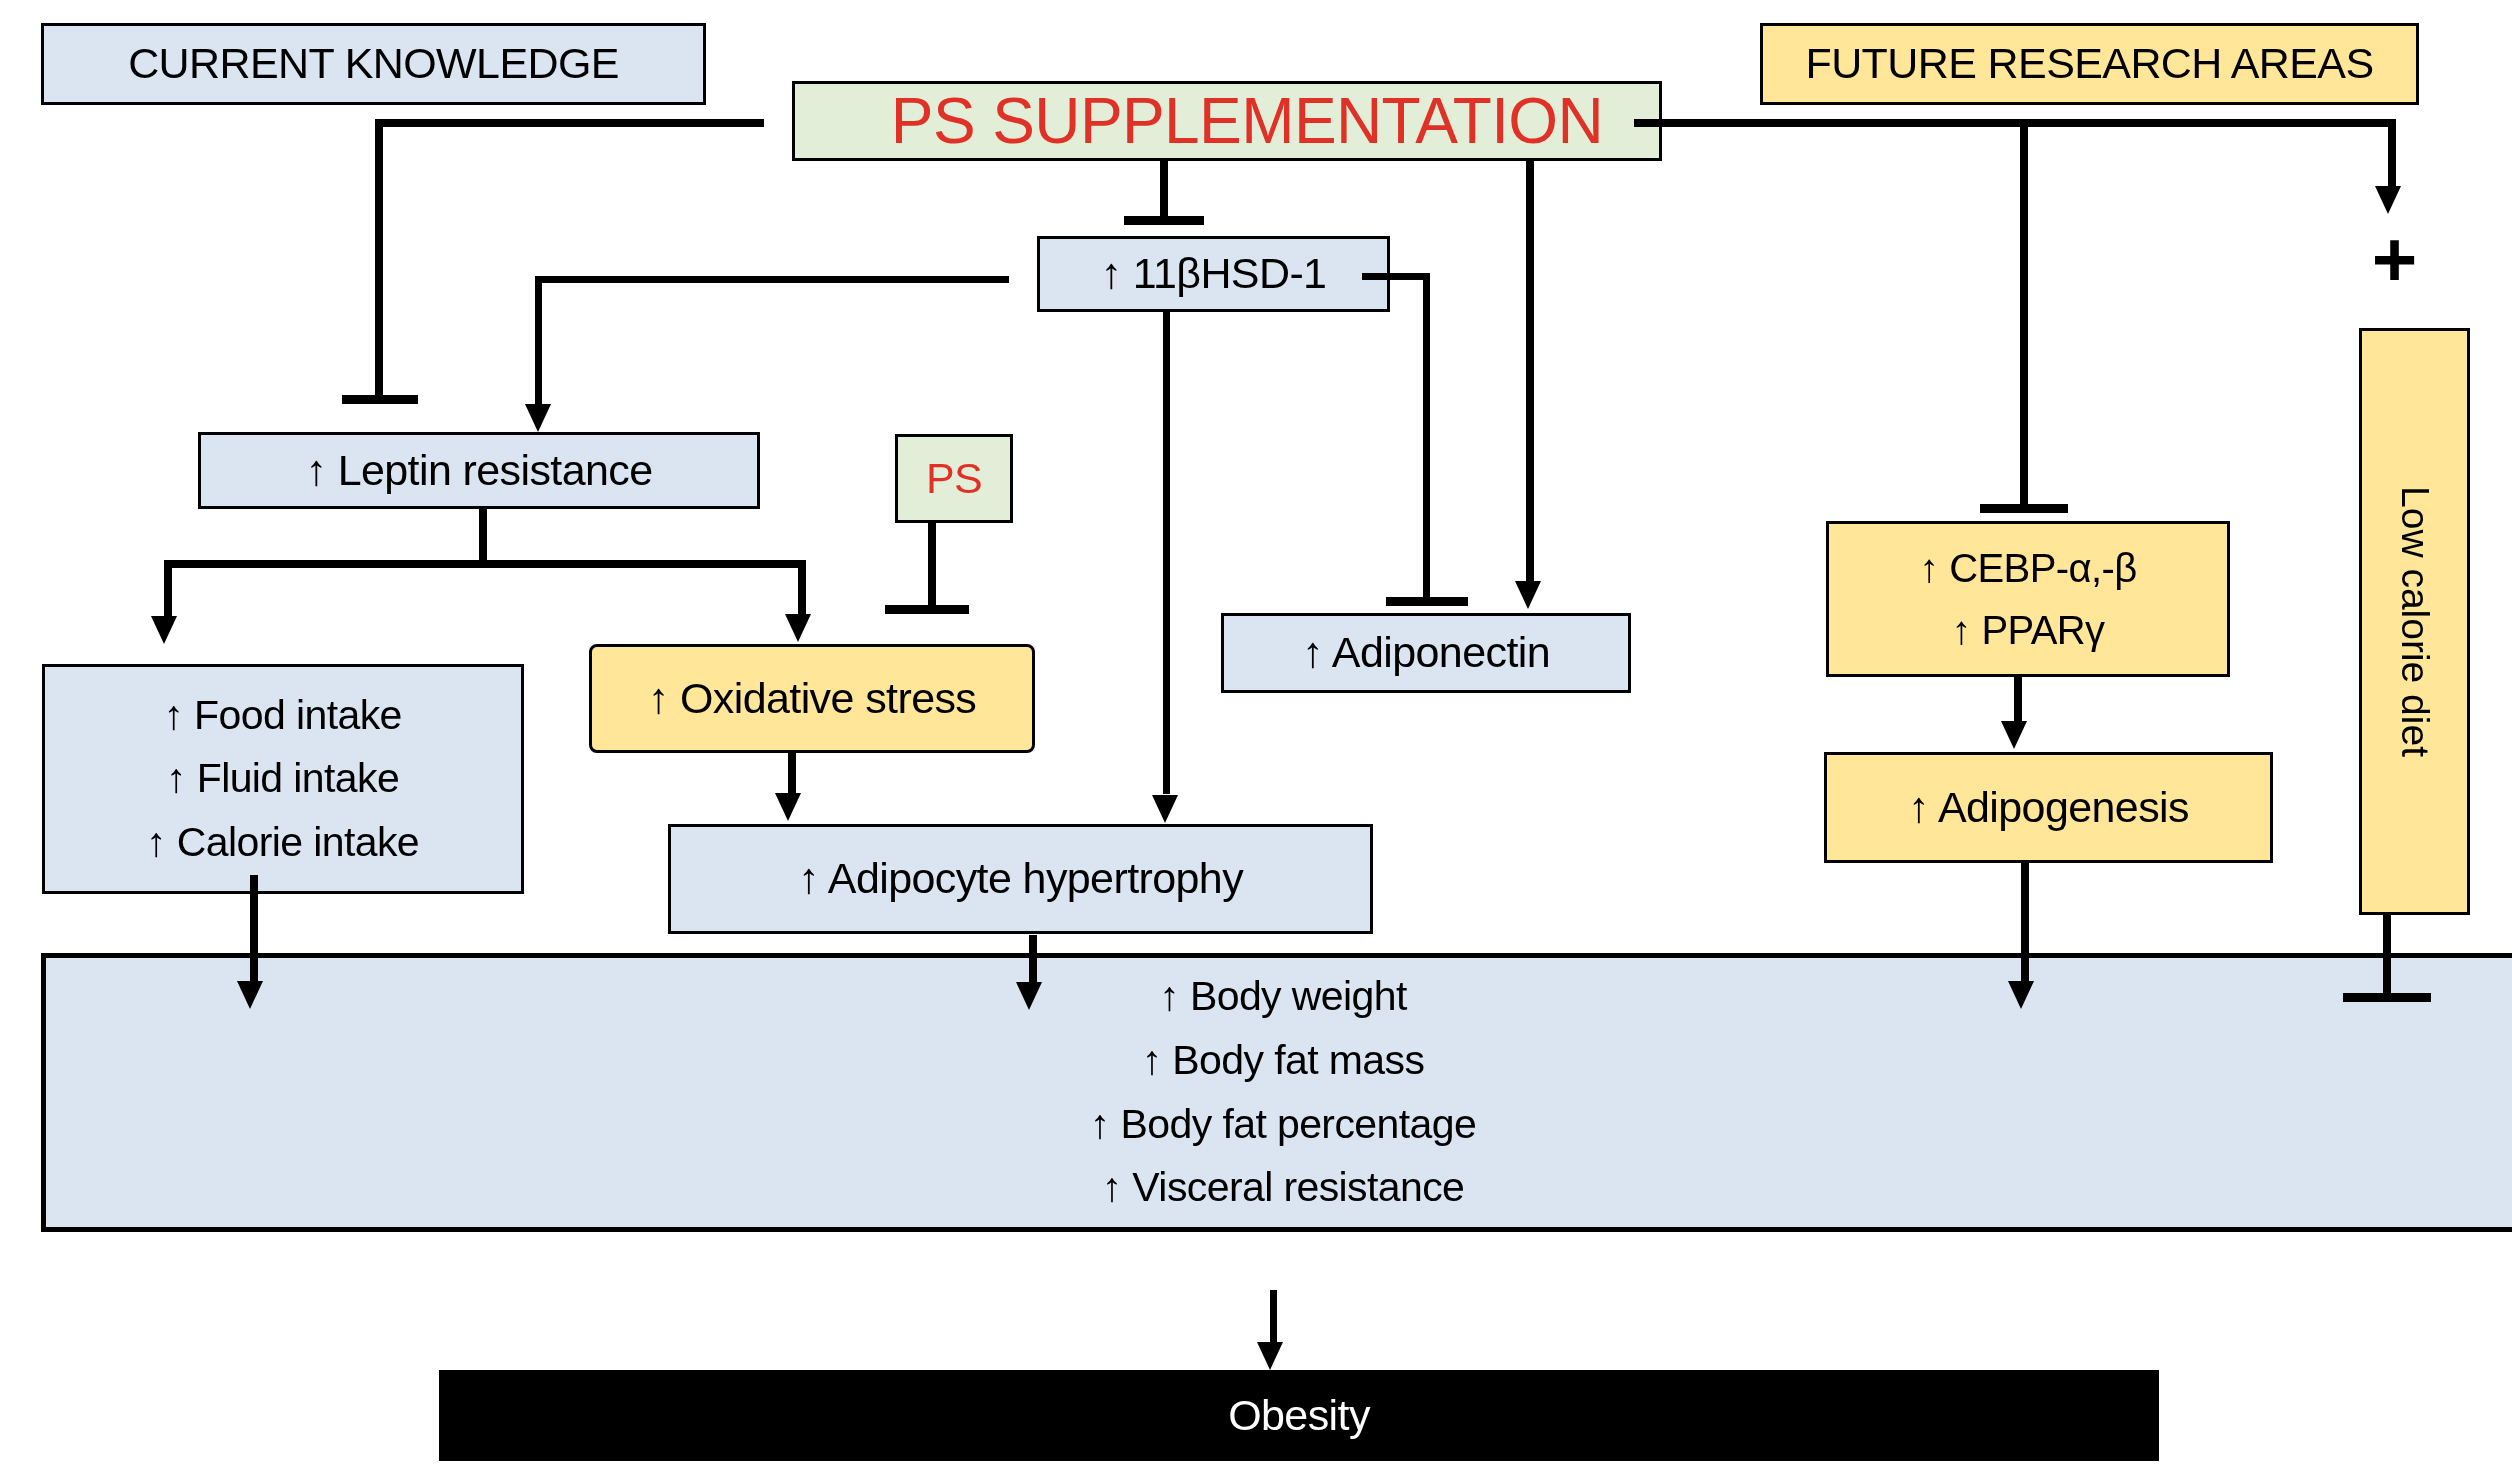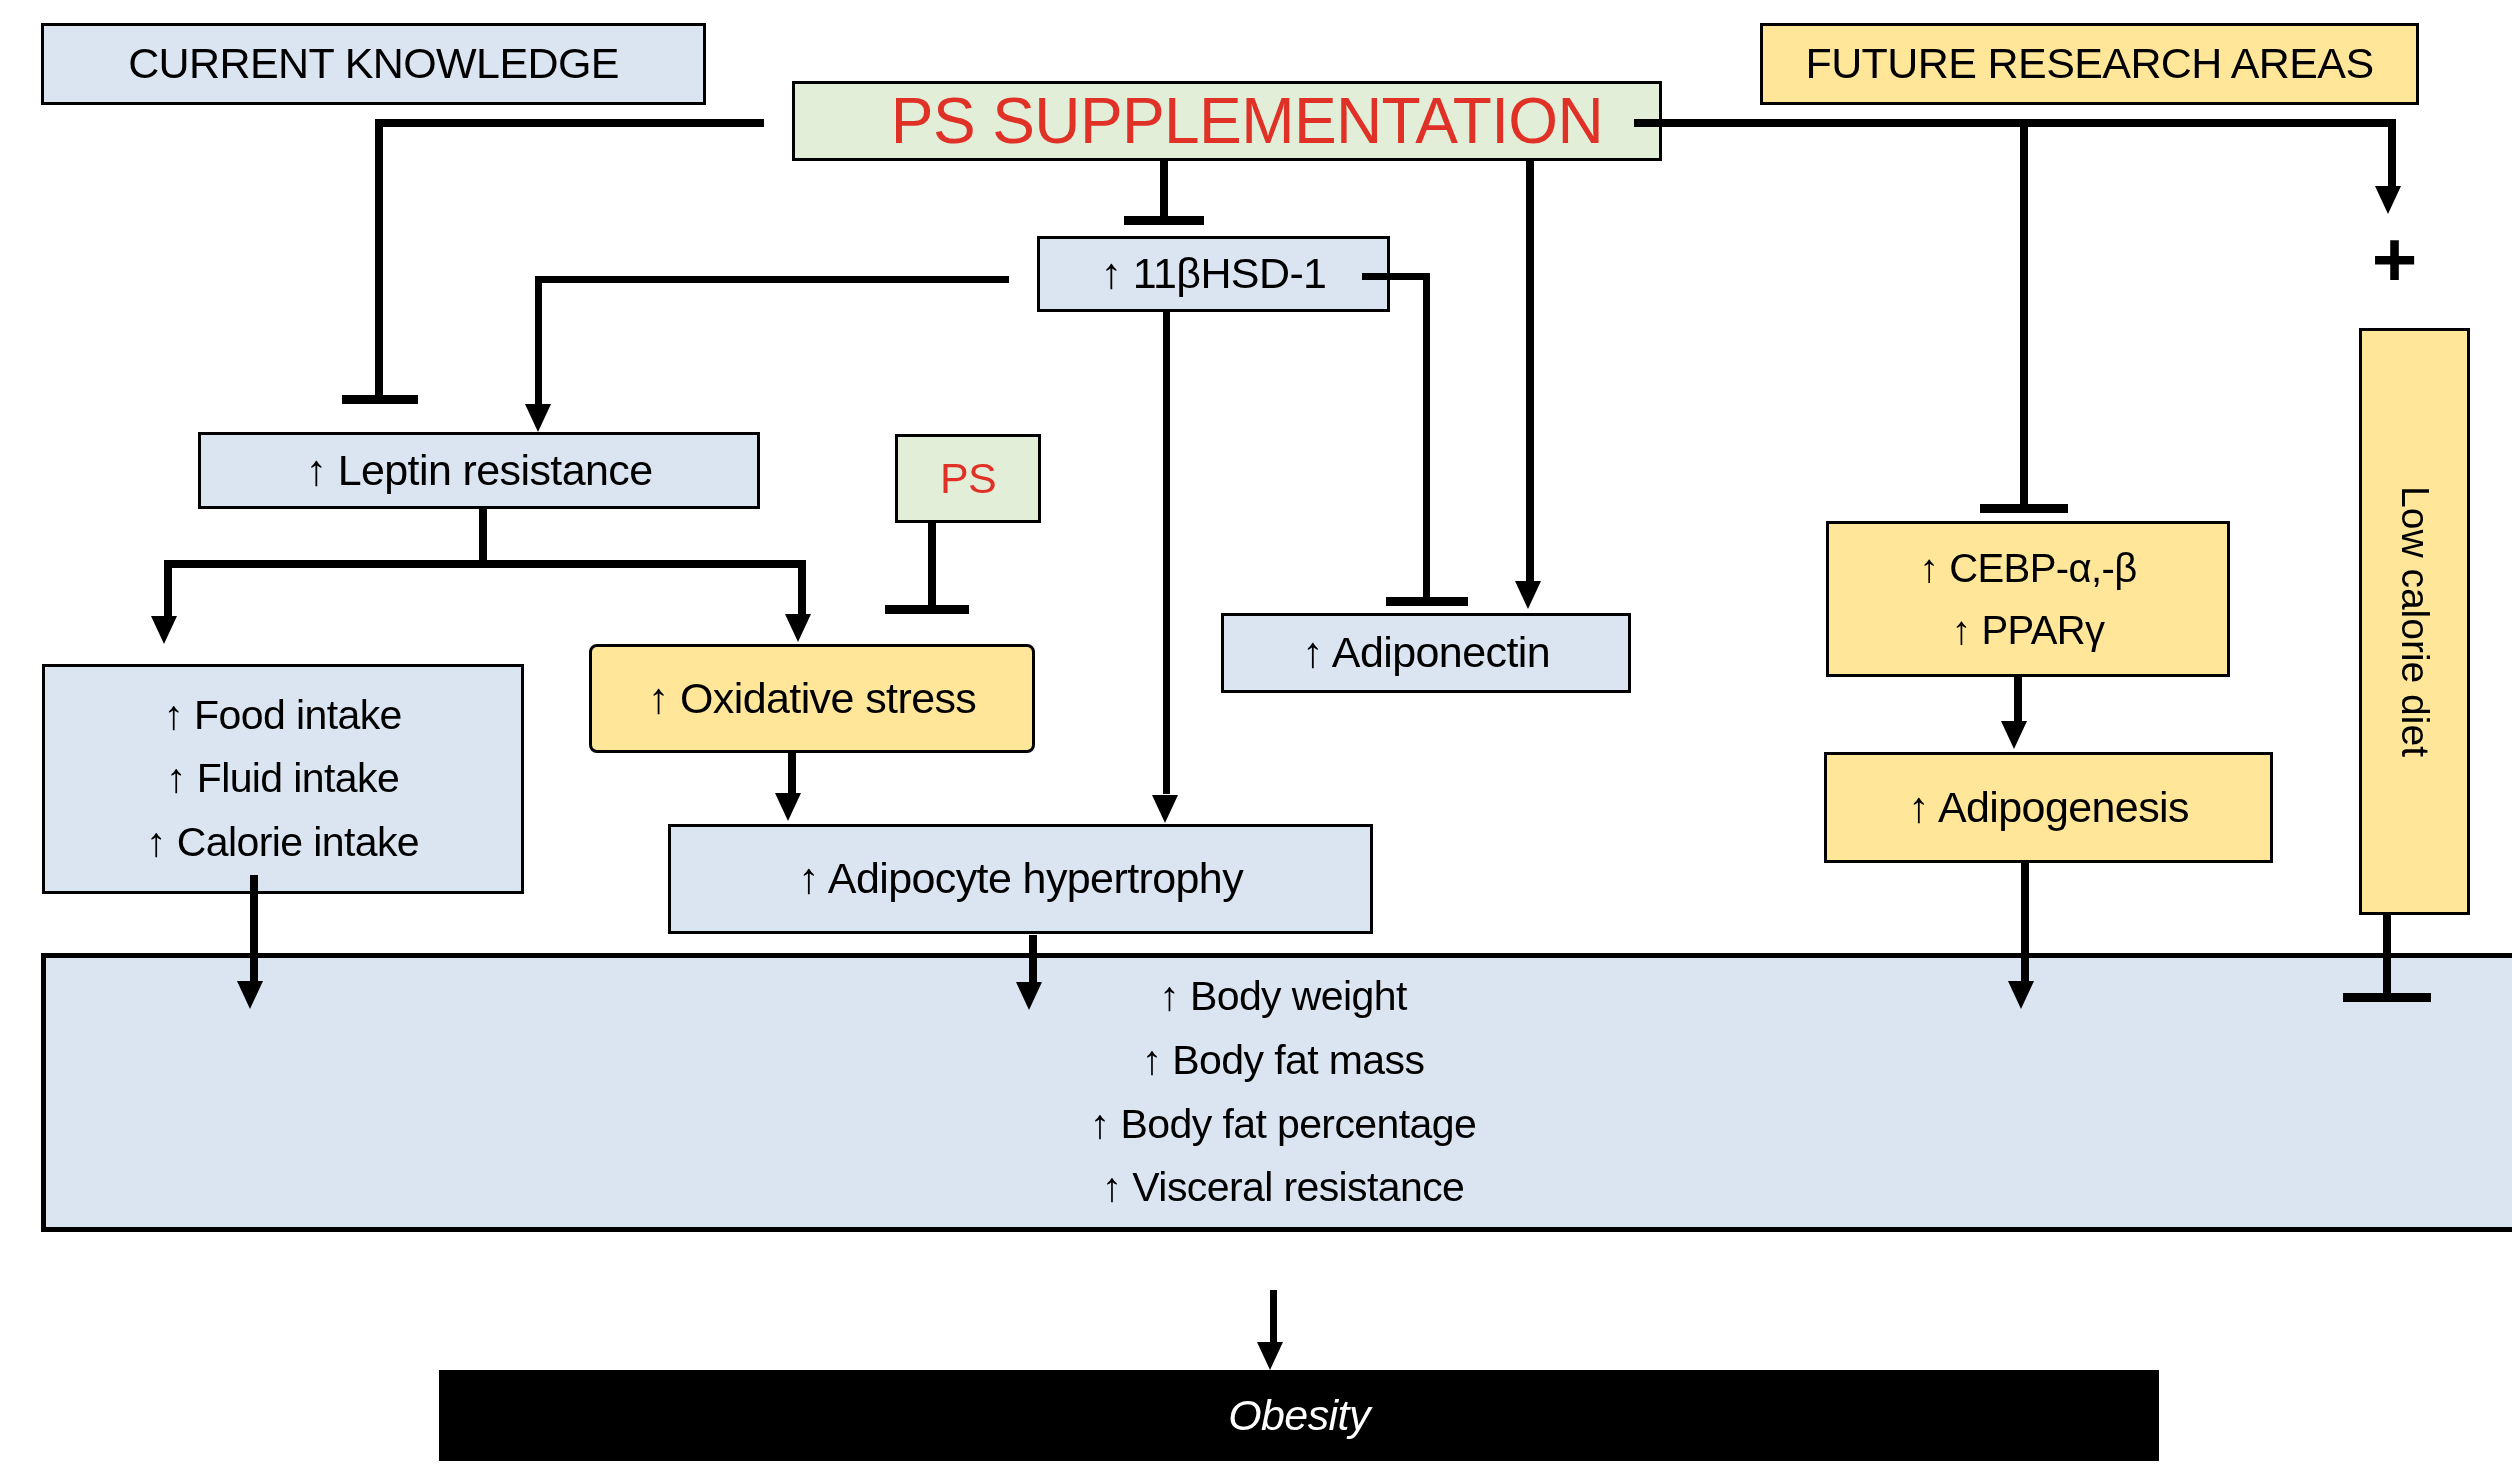--- a/index.html
+++ b/index.html
@@ -75,21 +75,21 @@
   </div>
 
   <div class="box blue label-lg" style="left:1009px; top:236px; width:353px; height:76px;">
     <div>↑ 11βHSD-1</div>
   </div>
 
   <div class="box blue label-lg" style="left:170px; top:432px; width:562px; height:77px;">
     <div>↑ Leptin resistance</div>
   </div>
 
-  <div class="box green label-lg" style="left:867px; top:434px; width:146px; height:89px;">
+  <div class="box green label-lg" style="left:867px; top:434px; width:118px; height:89px;">
     <div class="red-text">PS</div>
   </div>
 
   <div class="box blue multiline" style="left:13.6px; top:664px; width:482px; height:230px; font-size:41px;">
     <div>↑ Food intake</div>
     <div>↑ Fluid intake</div>
     <div>↑ Calorie intake</div>
   </div>
 
   <div class="box yellow label-lg" style="left:561px; top:644px; width:446px; height:109px;border-radius:8px;">
@@ -117,21 +117,21 @@
     <div>↑ Adipocyte hypertrophy</div>
   </div>
 
   <div class="box blue multiline" style="left:13px; top:953px; width:2484px; height:279px; font-size:41px; border-width:5.2px;">
     <div>↑ Body weight</div>
     <div>↑ Body fat mass</div>
     <div>↑ Body fat percentage</div>
     <div>↑ Visceral resistance</div>
   </div>
 
-  <div class="box label-lg" id="obesity-box" style="left:411px; top:1370px; width:1720px; height:91px;font-style:italic;">
+  <div class="box label-lg" id="obesity-box" style="left:411px; top:1370px; width:1720px; height:91px;">
     <div>Obesity</div>
   </div>
 
   <div id="plus-symbol" style="left:2359px; top:220px; width:71px; text-align:center;">+</div>
 
   <div class="hline" style="left:379px; top:119px; width:385px; height:7.8px;"></div>
   <div class="vline" style="left:375px; top:119px; width:7.8px; height:279px;"></div>
   <div class="tbar" style="left:342px; top:395px; width:76px; height:9px;"></div>
 
   <div class="hline" style="left:538px; top:276px; width:471px; height:6.5px;"></div>

